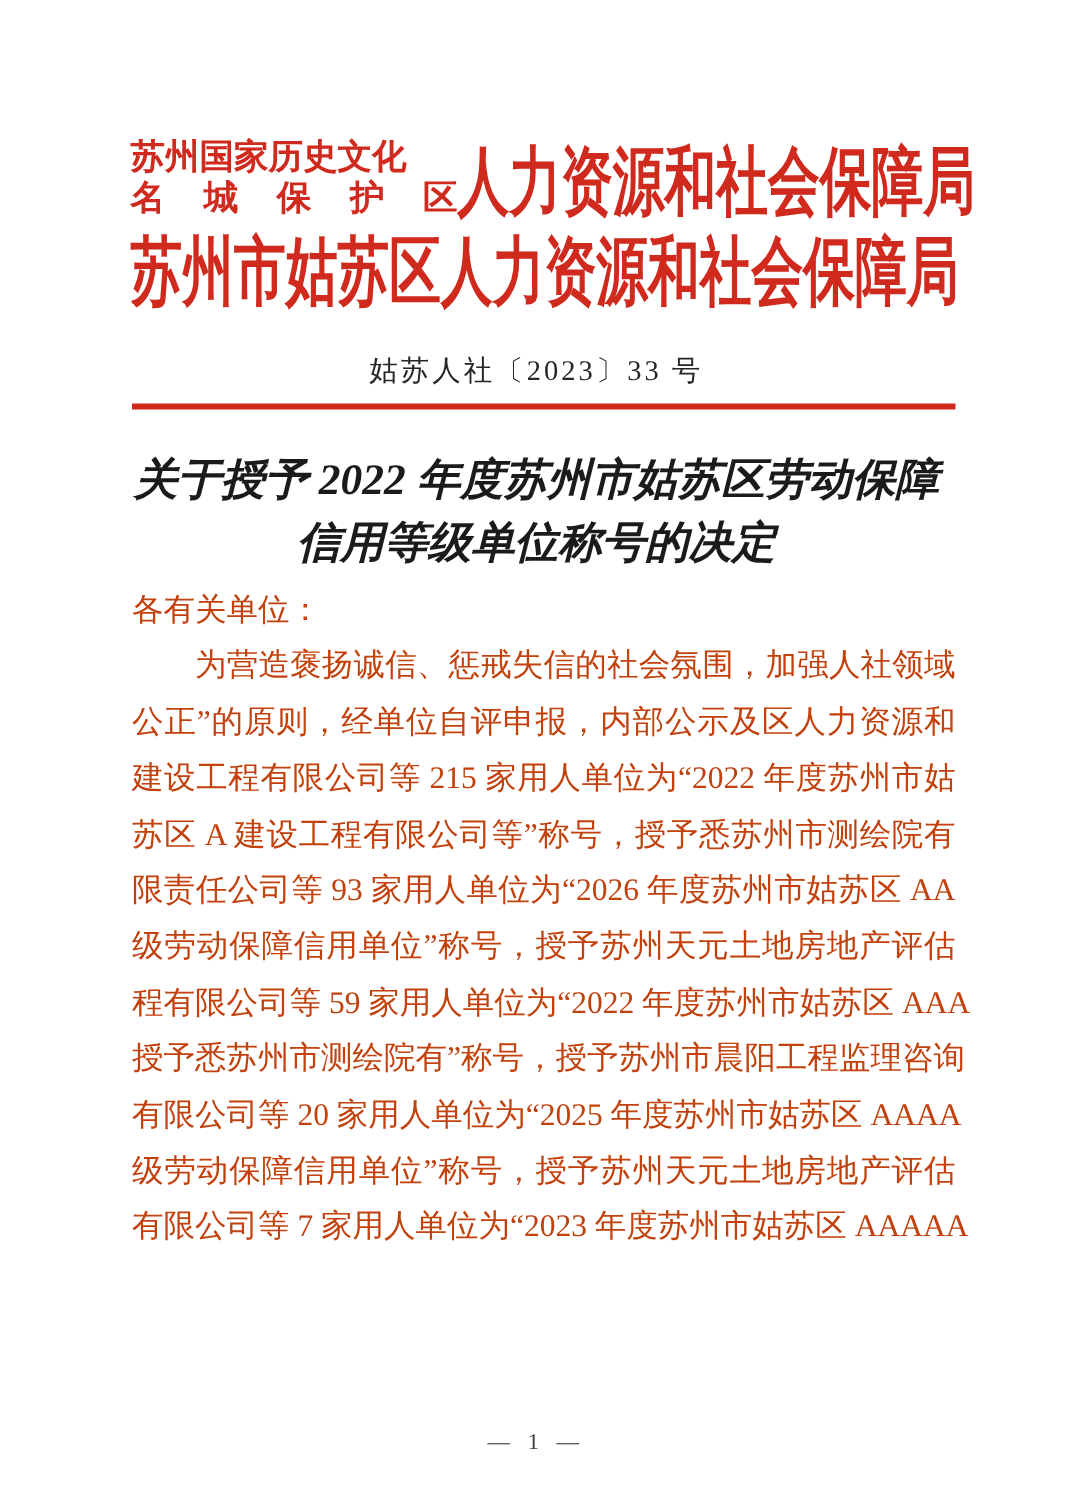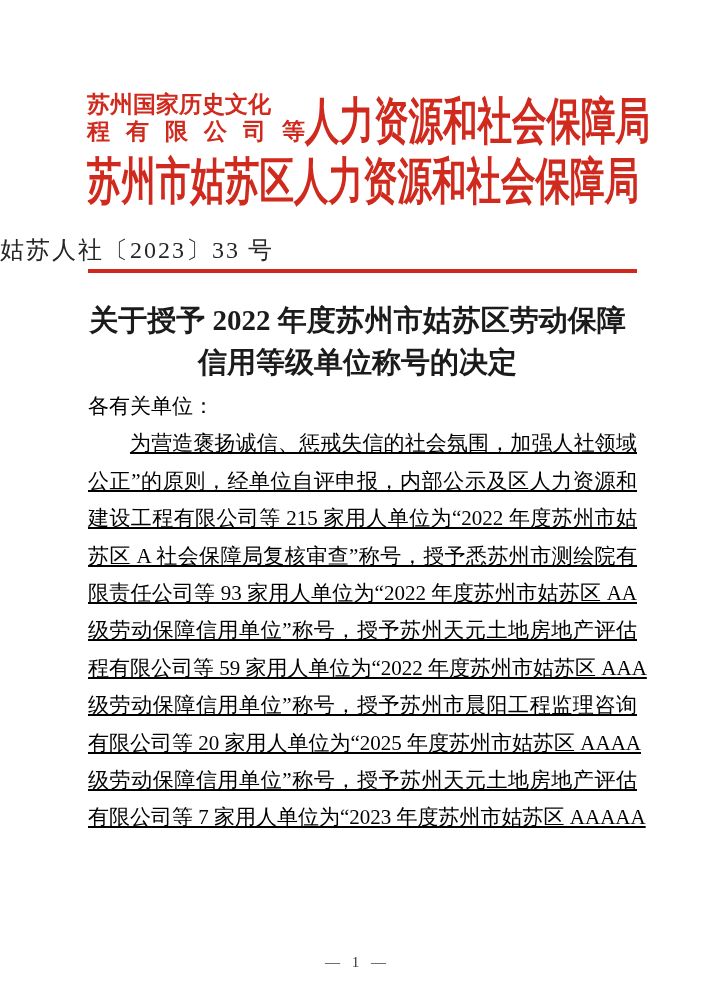--- a/index.html
+++ b/index.html
@@ -52,21 +52,22 @@
     margin-top: 6px;
     white-space: nowrap;
   }
 
   
   .doc-number {
     position: absolute;
     top: 221px;
     left: 0;
     width: 100%;
-    font-size: 24px;
+    text-align: center;
+    font-size: 19px;
     letter-spacing: 2px;
     color: #262626;
   }
 
   
   .red-rule {
     position: absolute;
     top: 256px;
     left: 88px;
     width: 549px;
@@ -77,40 +78,40 @@
   .doc-title {
     position: absolute;
     top: 286px;
     left: 0;
     width: 100%;
     text-align: center;
     font-weight: bold;
     font-size: 29px;
     line-height: 42px;
     color: #1b1b1b;
+    font-style: italic;
   }
 
   
   .doc-body {
     position: absolute;
     top: 375px;
     left: 88px;
     width: 549px;
     font-size: 21px;
     line-height: 37.4px;
-    color: #000000;
+    color: #c2410c;
   }
   .salutation {
     text-align: left;
   }
   .body-line {
     text-align: justify;
     text-align-last: justify;
     white-space: nowrap;
-    text-decoration: underline;
   }
   .body-line.indent {
     text-indent: 2em;
   }
 
   
   .page-footer {
     position: absolute;
     bottom: 42px;
     left: 0;
@@ -123,21 +124,21 @@
 </style>
 </head>
 <body>
 
 <div class="page">
 
   <header class="letterhead">
     <div class="lh-row1">
       <div class="lh-small" style="color: rgb(208, 42, 30);">
         <div>苏州国家历史文化</div>
-        <div class="just">程有限公司等</div>
+        <div class="just">名城保护区</div>
       </div>
       <div class="lh-large" style="color: rgb(208, 42, 30);">人力资源和社会保障局</div>
     </div>
     <div class="lh-row2">
       <span class="lh-large" style="color: rgb(208, 42, 30);">苏州市姑苏区人力资源和社会保障局</span>
     </div>
   </header>
 
   <div class="doc-number">姑苏人社〔2023〕33 号</div>
 
@@ -147,25 +148,25 @@
     <div>关于授予 2022 年度苏州市姑苏区劳动保障</div>
     <div>信用等级单位称号的决定</div>
   </h1>
 
   <main class="doc-body">
     <div class="salutation">各有关单位：</div>
     <div>
         <div class="body-line indent">为营造褒扬诚信、惩戒失信的社会氛围，加强人社领域</div>
         <div class="body-line">公正”的原则，经单位自评申报，内部公示及区人力资源和</div>
         <div class="body-line">建设工程有限公司等 215 家用人单位为“2022 年度苏州市姑</div>
-        <div class="body-line">苏区 A 社会保障局复核审查”称号，授予悉苏州市测绘院有</div>
-        <div class="body-line">限责任公司等 93 家用人单位为“2022 年度苏州市姑苏区 AA</div>
+        <div class="body-line">苏区 A 建设工程有限公司等”称号，授予悉苏州市测绘院有</div>
+        <div class="body-line">限责任公司等 93 家用人单位为“2026 年度苏州市姑苏区 AA</div>
         <div class="body-line">级劳动保障信用单位”称号，授予苏州天元土地房地产评估</div>
         <div class="body-line">程有限公司等 59 家用人单位为“2022 年度苏州市姑苏区 AAA</div>
-        <div class="body-line">级劳动保障信用单位”称号，授予苏州市晨阳工程监理咨询</div>
+        <div class="body-line">授予悉苏州市测绘院有”称号，授予苏州市晨阳工程监理咨询</div>
         <div class="body-line">有限公司等 20 家用人单位为“2025 年度苏州市姑苏区 AAAA</div>
         <div class="body-line">级劳动保障信用单位”称号，授予苏州天元土地房地产评估</div>
         <div class="body-line">有限公司等 7 家用人单位为“2023 年度苏州市姑苏区 AAAAA</div>
       </div>
   </main>
 
   <footer class="page-footer">— 1 —</footer>
 
 </div>
 

